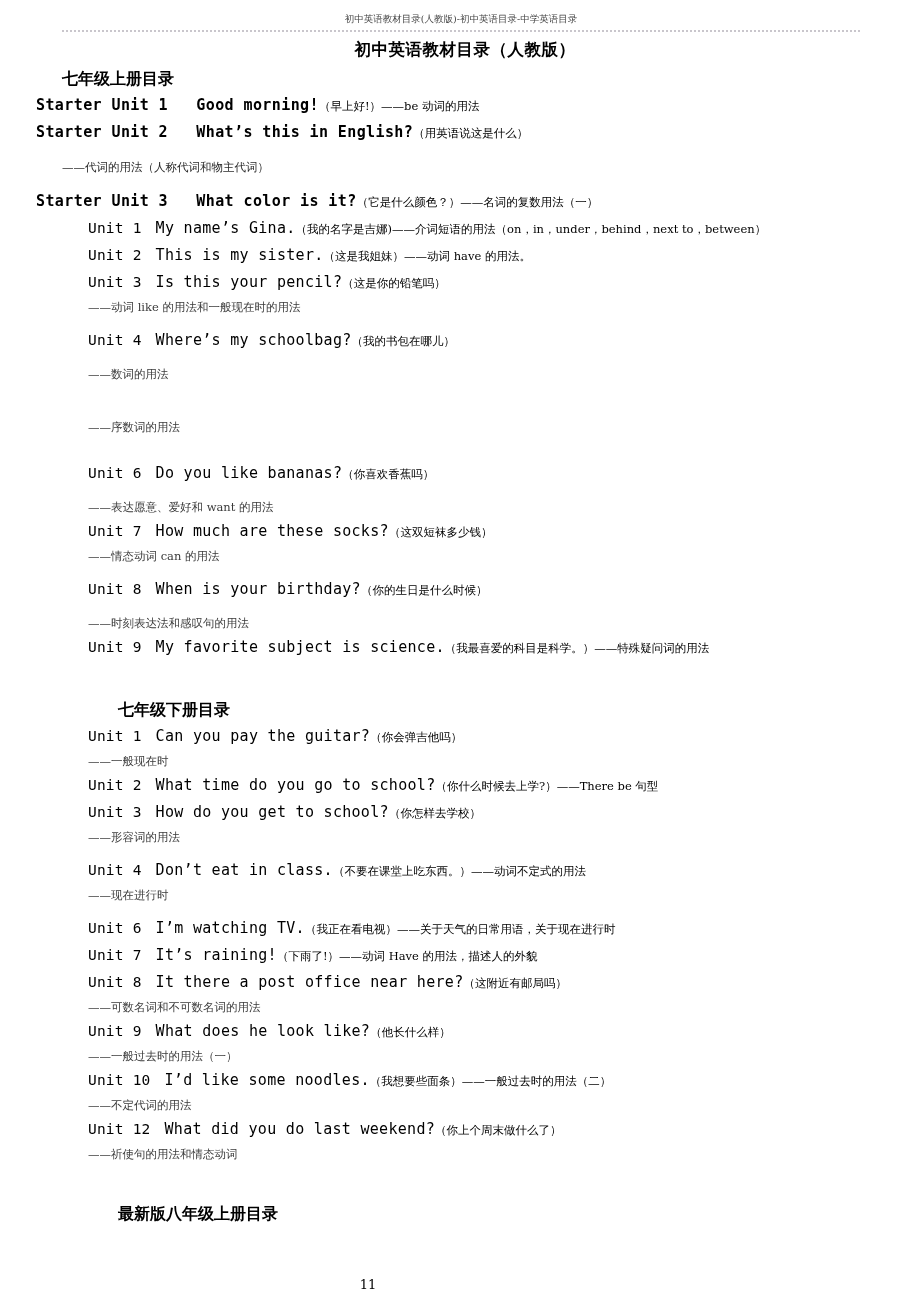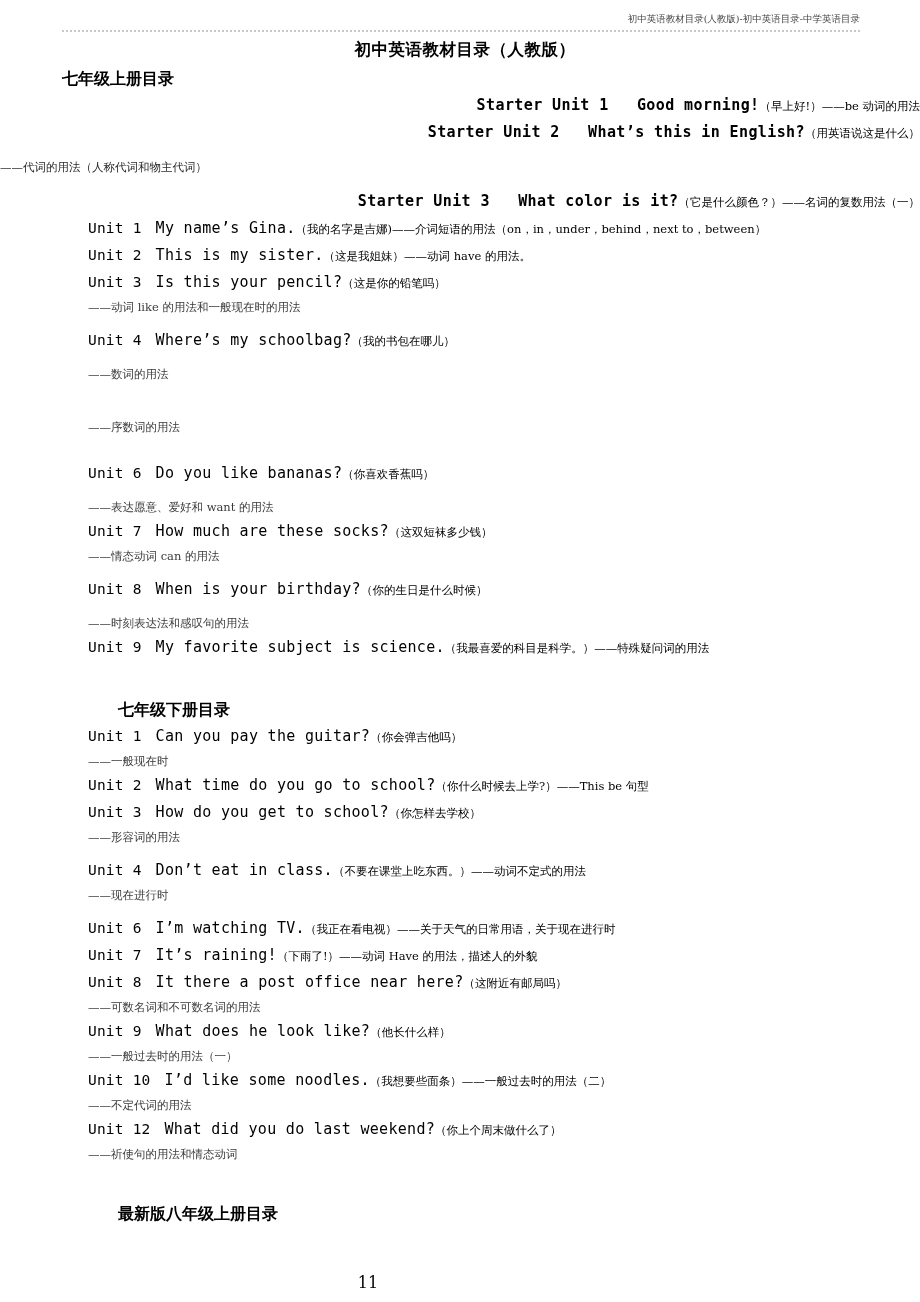--- a/index.html
+++ b/index.html
@@ -15,21 +15,21 @@
     position: relative;
     overflow: hidden;
   }
 
   
   .page-header {
     position: absolute;
     top: 12px;
     left: 62px;
     width: 798px;
-    text-align: right;
+    text-align: center;
     font-family: "DejaVu Serif", "Liberation Serif", serif;
     font-size: 9.5px;
     color: #444444;
     line-height: 14px;
     white-space: nowrap;
   }
   .header-rule {
     position: absolute;
     top: 30px;
     left: 62px;
@@ -62,34 +62,34 @@
     font-weight: bold;
     font-size: 16px;
     line-height: 26px;
     margin: 0;
     padding-left: 62px;
   }
   .section-heading.tight { padding-left: 118px; }
 
   
   .starter-row {
-    padding-left: 65px;
+    padding-left: 36px;
     line-height: 26px;
     margin: 0;
     white-space: nowrap;
-    text-align: right;
   }
   .starter-row .en {
     font-family: "DejaVu Sans Mono", "Liberation Mono", monospace;
     font-weight: bold;
     font-size: 15px;
     letter-spacing: 0.4px;
   }
 
   .note-row {
+    padding-left: 62px;
     line-height: 24px;
     margin: 0;
     white-space: nowrap;
   }
 
   .unit-row {
     padding-left: 88px;
     line-height: 25px;
     margin: 0;
     white-space: nowrap;
@@ -130,21 +130,21 @@
   .gap-md { height: 22px; }
   .gap-lg { height: 36px; }
 
   .page-number {
     position: absolute;
     bottom: 10px;
     left: 0;
     width: 736px;
     text-align: center;
     font-family: "DejaVu Serif", "Liberation Serif", serif;
-    font-size: 16px;
+    font-size: 13px;
     color: #000000;
   }
 </style>
 </head>
 <body>
 
 <div class="page-header">初中英语教材目录(人教版)-初中英语目录-中学英语目录</div>
 <div class="header-rule"></div>
 
 <div class="sheet">
@@ -194,21 +194,21 @@
 
   <p class="unit-row"><span class="label">Unit 9</span><span class="en">My favorite subject is science.</span><span class="cjk-sm">（我最喜爱的科目是科学。）——特殊疑问词的用法</span></p>
 
   <div class="gap-lg"></div>
 
   <h2 class="section-heading tight">七年级下册目录</h2>
 
   <p class="unit-row"><span class="label">Unit 1</span><span class="en">Can you pay the guitar?</span><span class="cjk-sm">（你会弹吉他吗）</span></p>
   <p class="sub-note">——一般现在时</p>
 
-  <p class="unit-row"><span class="label">Unit 2</span><span class="en">What time do you go to school?</span><span class="cjk-sm">（你什么时候去上学?）——This be 句型</span></p>
+  <p class="unit-row"><span class="label">Unit 2</span><span class="en">What time do you go to school?</span><span class="cjk-sm">（你什么时候去上学?）——There be 句型</span></p>
 
   <p class="unit-row"><span class="label">Unit 3</span><span class="en">How do you get to school?</span><span class="cjk-sm">（你怎样去学校）</span></p>
   <p class="sub-note">——形容词的用法</p>
 
   <div class="gap-sm"></div>
   <p class="unit-row"><span class="label">Unit 4</span><span class="en">Don’t eat in class.</span><span class="cjk-sm">（不要在课堂上吃东西。）——动词不定式的用法</span></p>
 
   <p class="sub-note">——现在进行时</p>
 
   <div class="gap-sm"></div>

